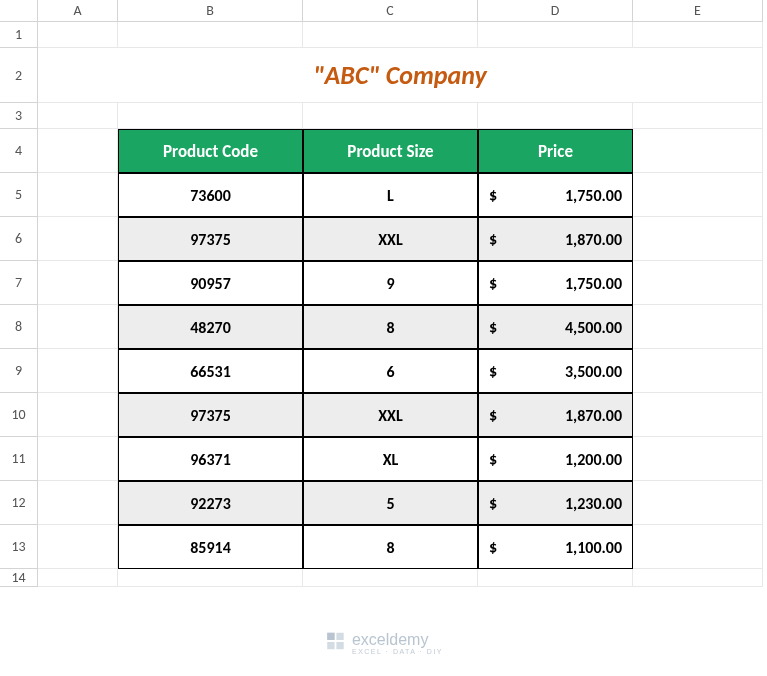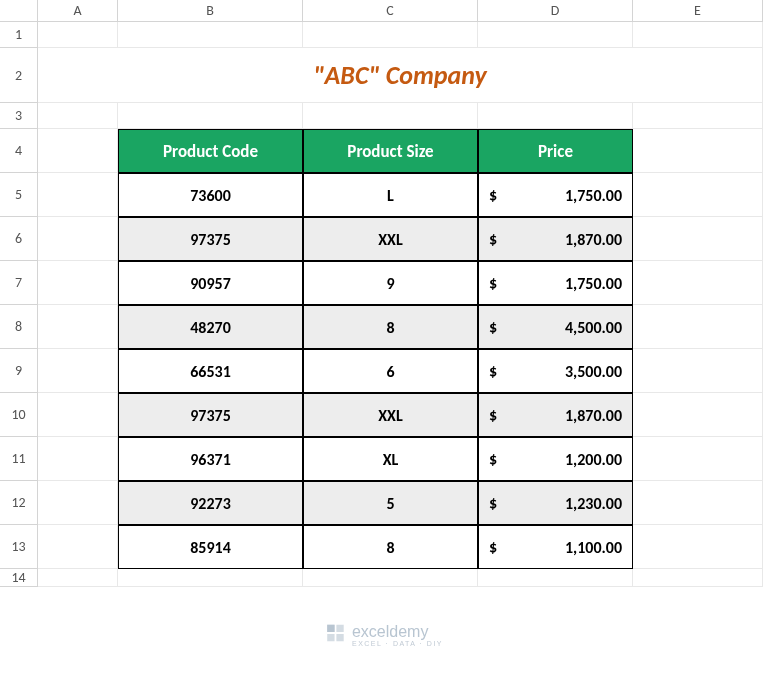--- a/index.html
+++ b/index.html
@@ -73,21 +73,21 @@
       padding: 0 10px 0 10px;
     }
     .price-sym {
       color: #000;
     }
     .price-val {
       text-align: left;
     }
     .watermark {
       position: absolute;
-      bottom: 28px;
+      bottom: 20px;
       left: 50%;
       transform: translateX(-50%);
       display: flex;
       align-items: center;
       gap: 6px;
       color: #b8c5d1;
       font-size: 16px;
       font-family: Arial, sans-serif;
     }
     .watermark-icon svg {

